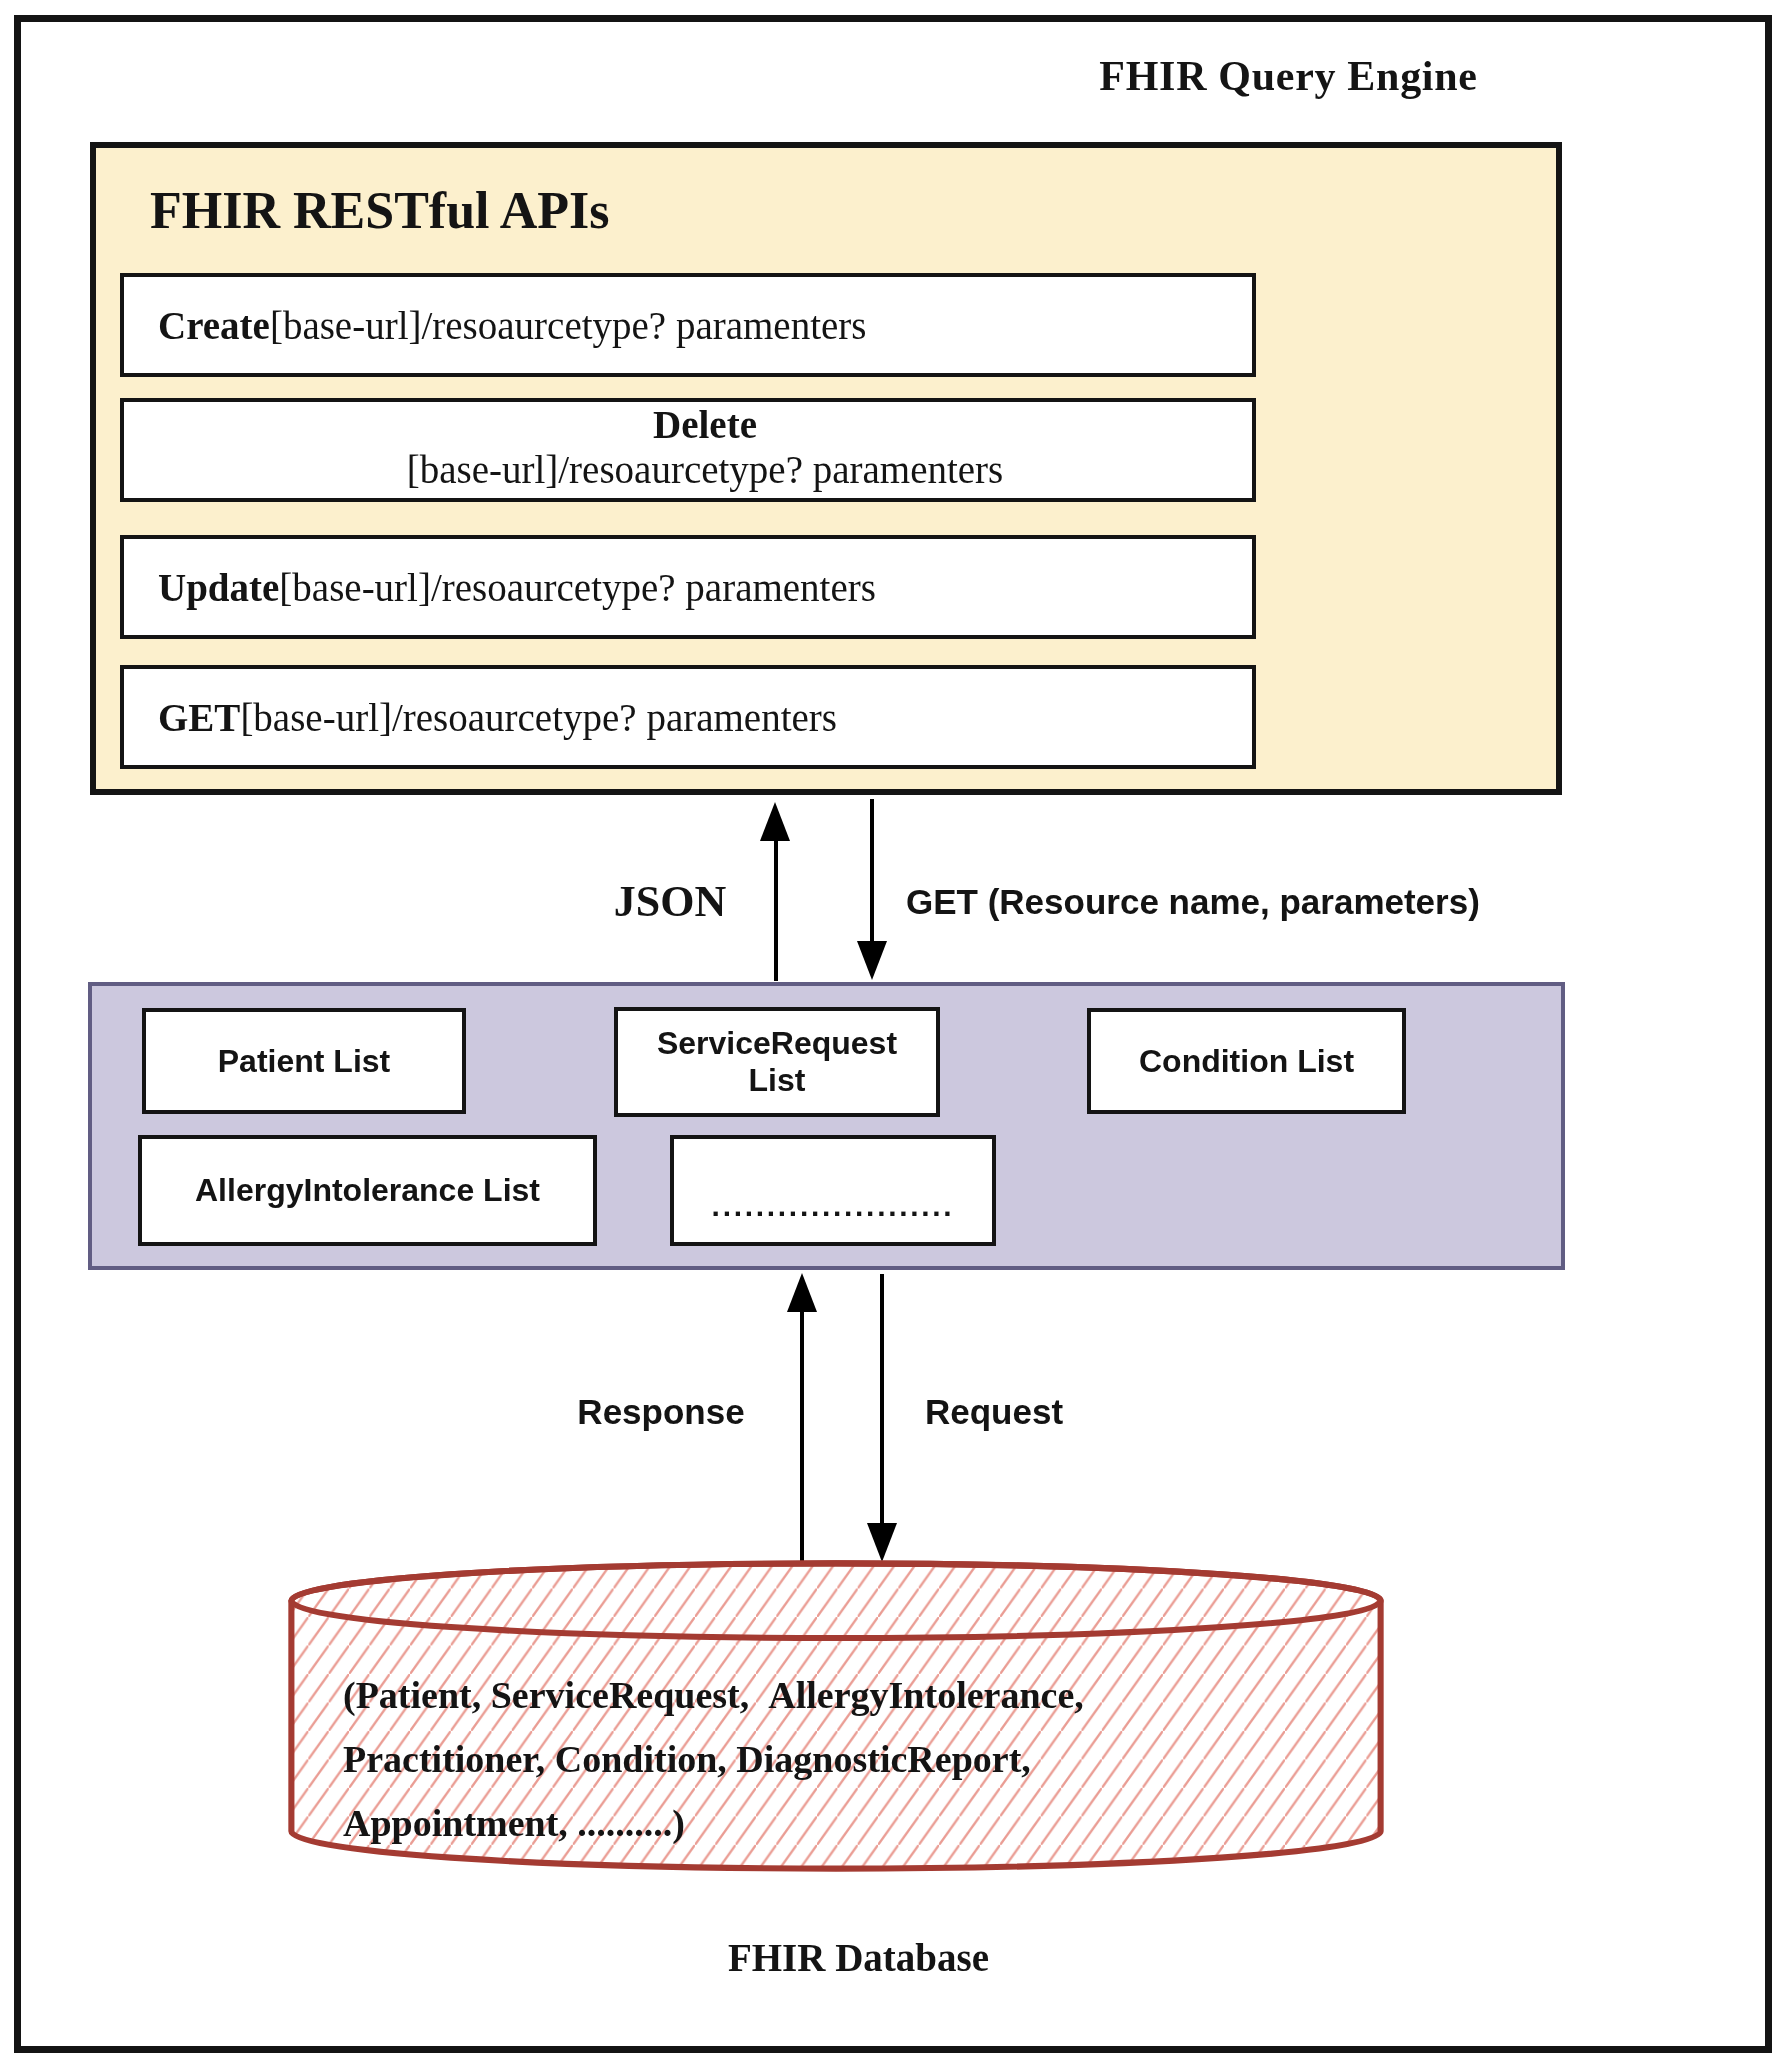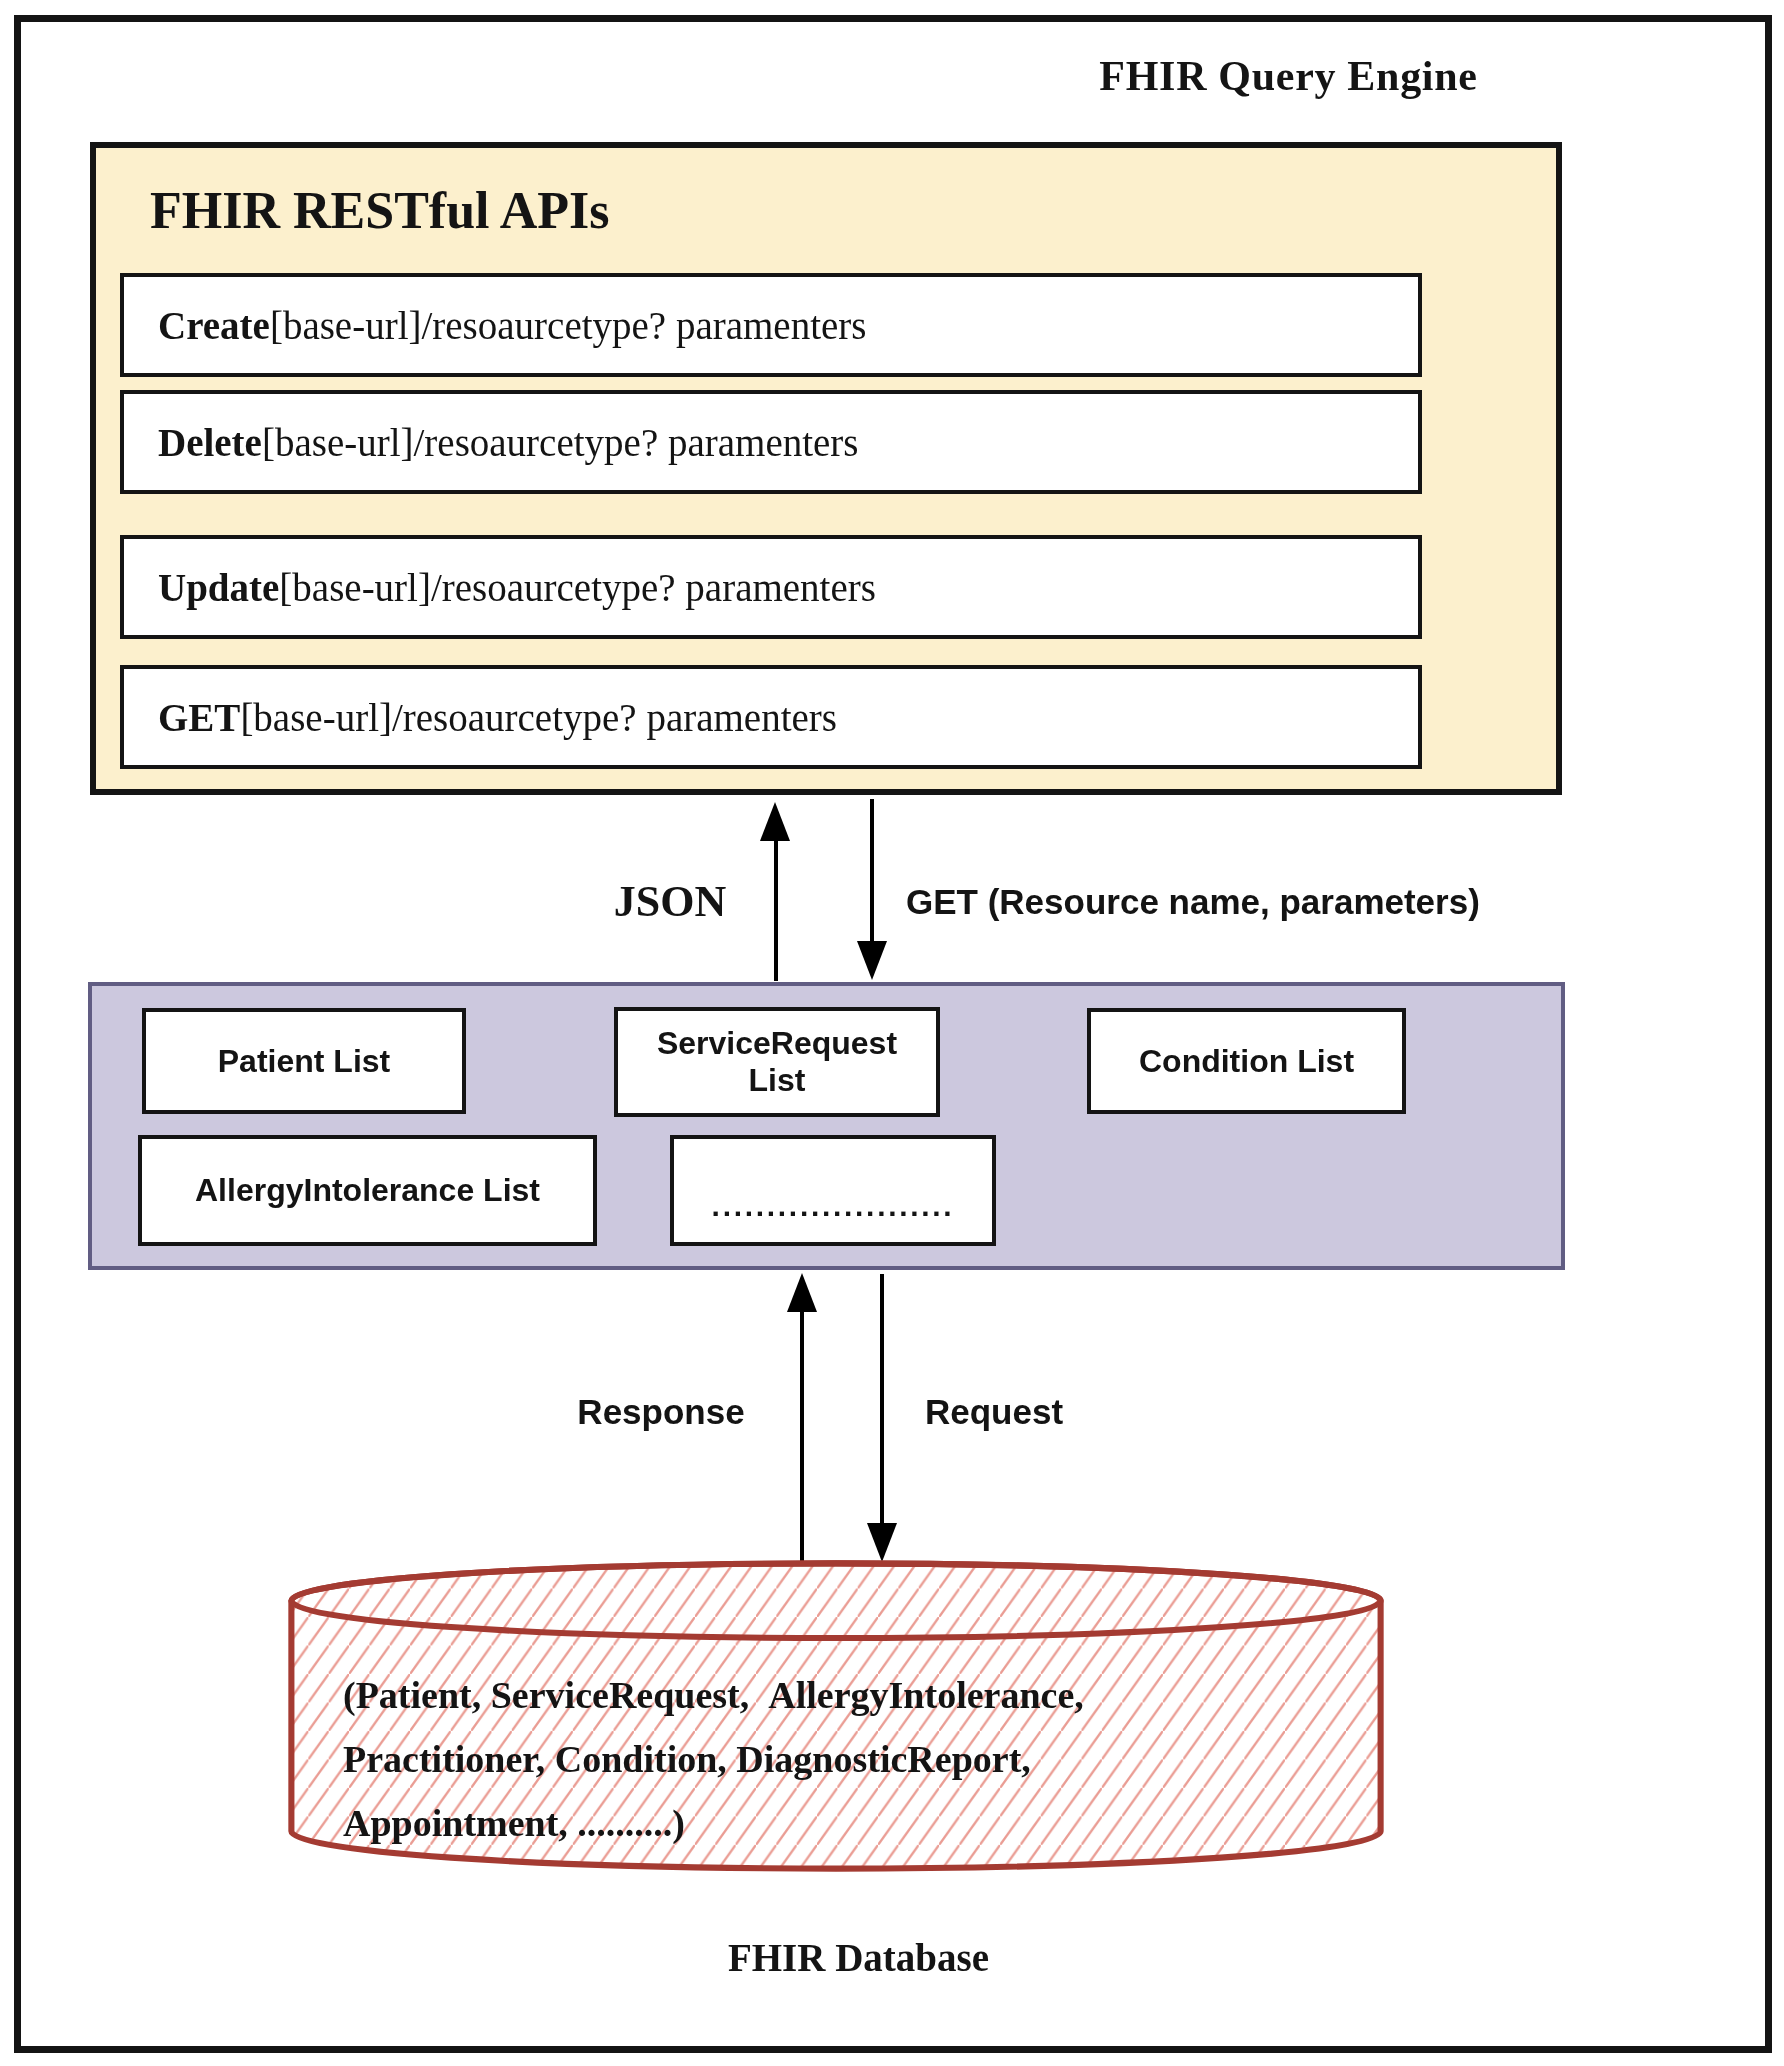--- a/index.html
+++ b/index.html
@@ -21,27 +21,27 @@
   .frame{left:13.6px;top:15px;width:1758px;height:2038px;border:7.5px solid var(--frame);}
 
   
   .diagram-title{left:1017px;top:52px;width:543px;text-align:center;
     font-size:42px;font-weight:bold;letter-spacing:0.7px;}
 
   
   .api-panel{left:90px;top:142px;width:1472px;height:653px;
     background:var(--api-panel-fill);border:6.1px solid var(--frame);}
   .api-title{position:absolute;left:54px;top:33px;font-size:52px;font-weight:bold;}
-  .api-row{position:absolute;left:24px;width:1302px;height:104px;
+  .api-row{position:absolute;left:24px;width:1136px;height:104px;
     background:#ffffff;border:4.1px solid var(--frame);
     display:flex;align-items:center;padding-left:34px;
     font-size:39px;white-space:nowrap;}
   .api-row .method{font-weight:bold;}
   .api-row-0{top:125px;}
-  .api-row-1{top:242px;}
+  .api-row-1{top:250px;flex-direction:column;}
   .api-row-2{top:387px;}
   .api-row-3{top:517px;}
 
   
   .arrow-line{width:4.1px;background:#000;}
   .arrow-head-up{width:0;height:0;border-left:15.6px solid transparent;
     border-right:15.6px solid transparent;border-bottom:39px solid #000;}
   .arrow-head-down{width:0;height:0;border-left:15.6px solid transparent;
     border-right:15.6px solid transparent;border-top:39px solid #000;}
 

